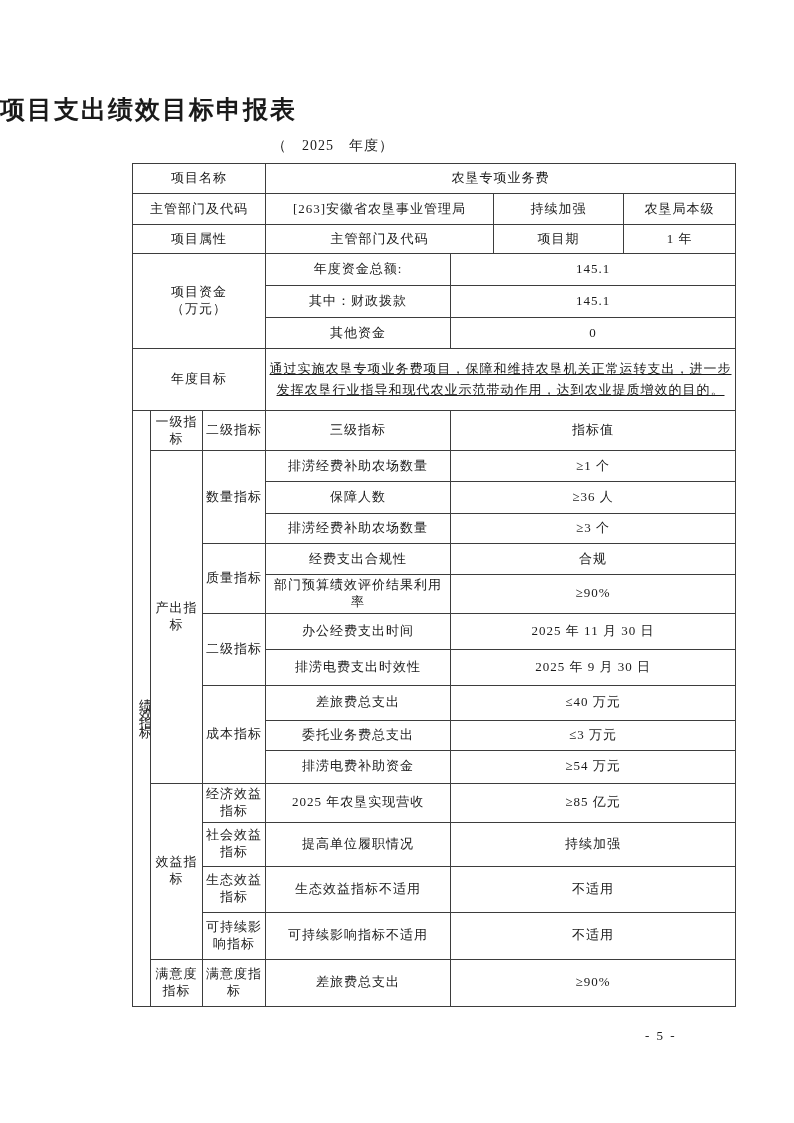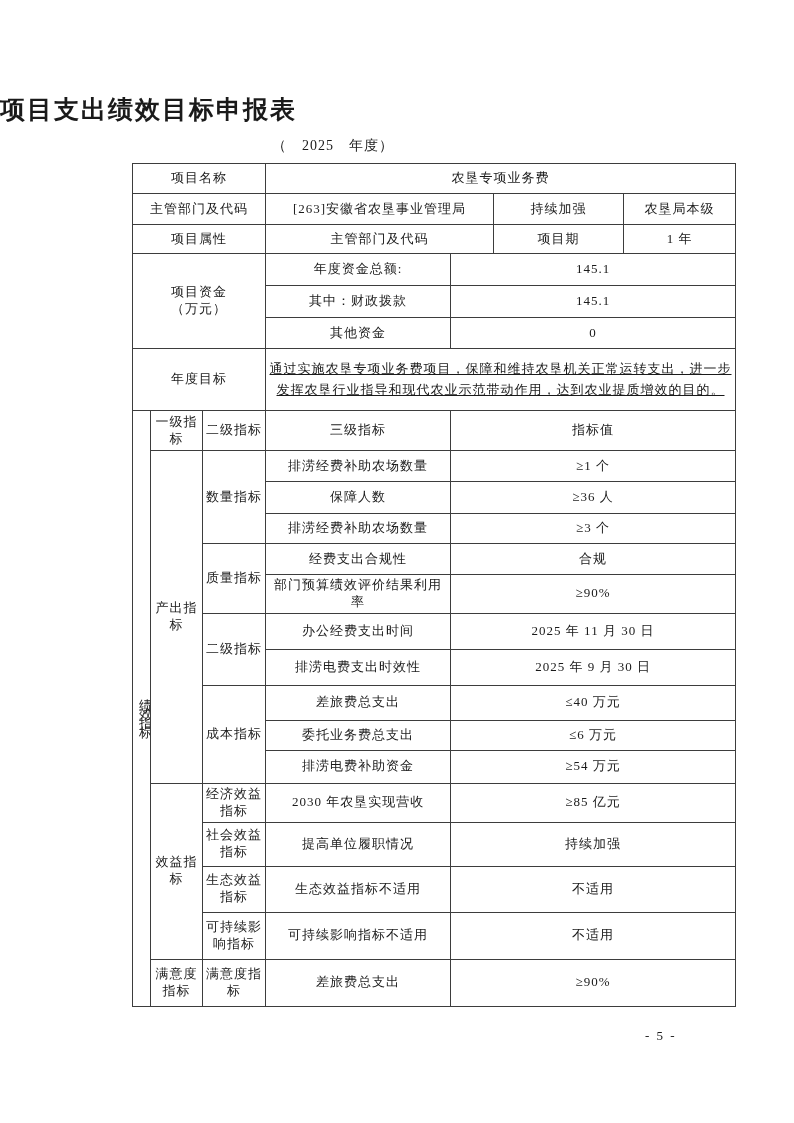--- a/index.html
+++ b/index.html
@@ -157,31 +157,31 @@
       <td colspan="3">2025 年 9 月 30 日</td>
     </tr>
 
     <tr style="height:35px">
       <td rowspan="3">成本指标</td>
       <td>差旅费总支出</td>
       <td colspan="3">≤40 万元</td>
     </tr>
     <tr style="height:30px">
       <td>委托业务费总支出</td>
-      <td colspan="3">≤6 万元</td>
+      <td colspan="3">≤3 万元</td>
     </tr>
     <tr style="height:33px">
       <td>排涝电费补助资金</td>
       <td colspan="3">≥54 万元</td>
     </tr>
 
     <tr style="height:36px">
       <td rowspan="4">效益指标</td>
       <td>经济效益指标</td>
-      <td>2030 年农垦实现营收</td>
+      <td>2025 年农垦实现营收</td>
       <td colspan="3">≥85 亿元</td>
     </tr>
     <tr style="height:44px">
       <td>社会效益指标</td>
       <td>提高单位履职情况</td>
       <td colspan="3">持续加强</td>
     </tr>
     <tr style="height:46px">
       <td>生态效益指标</td>
       <td>生态效益指标不适用</td>

